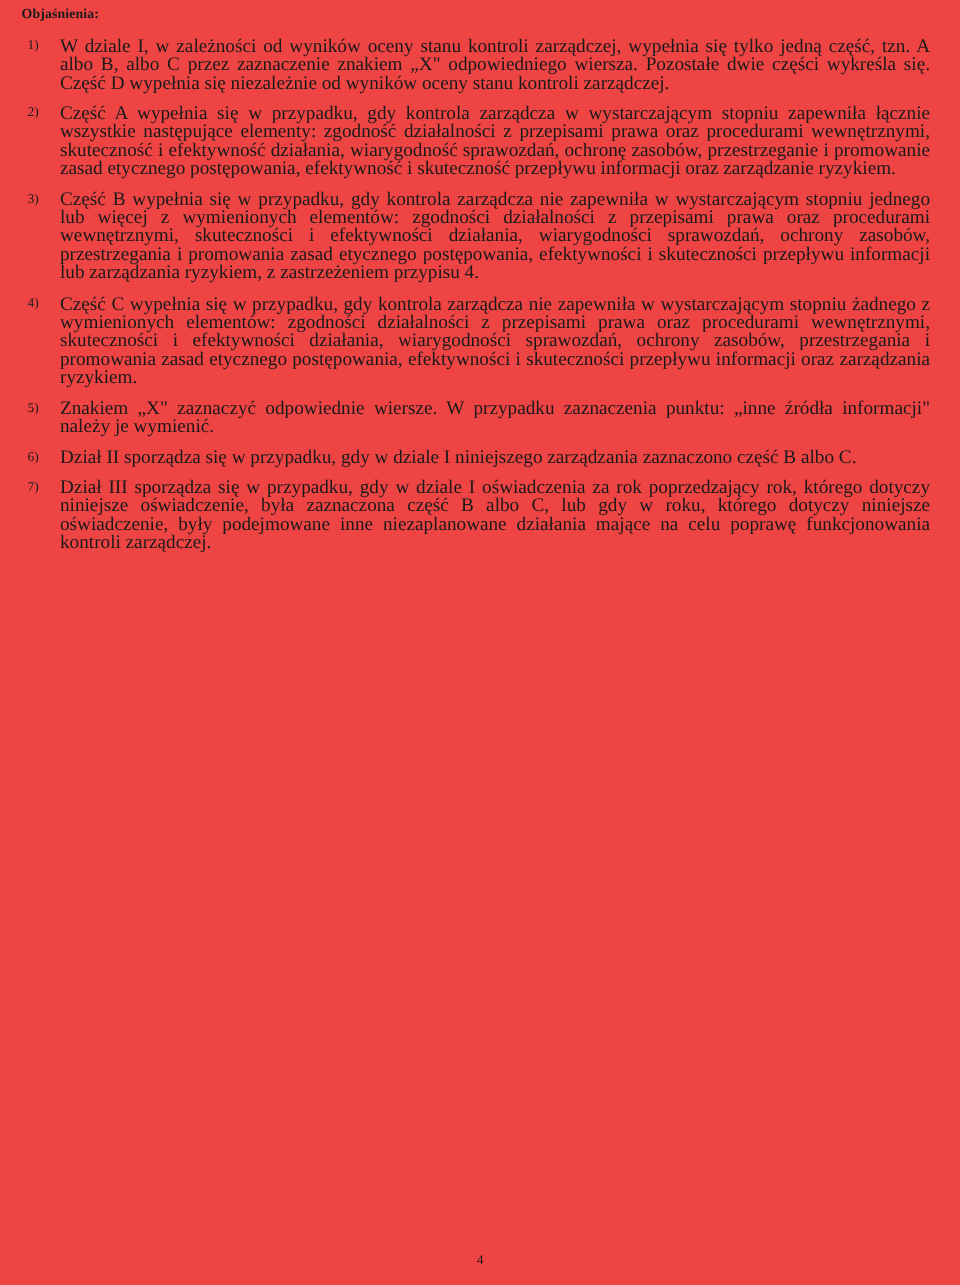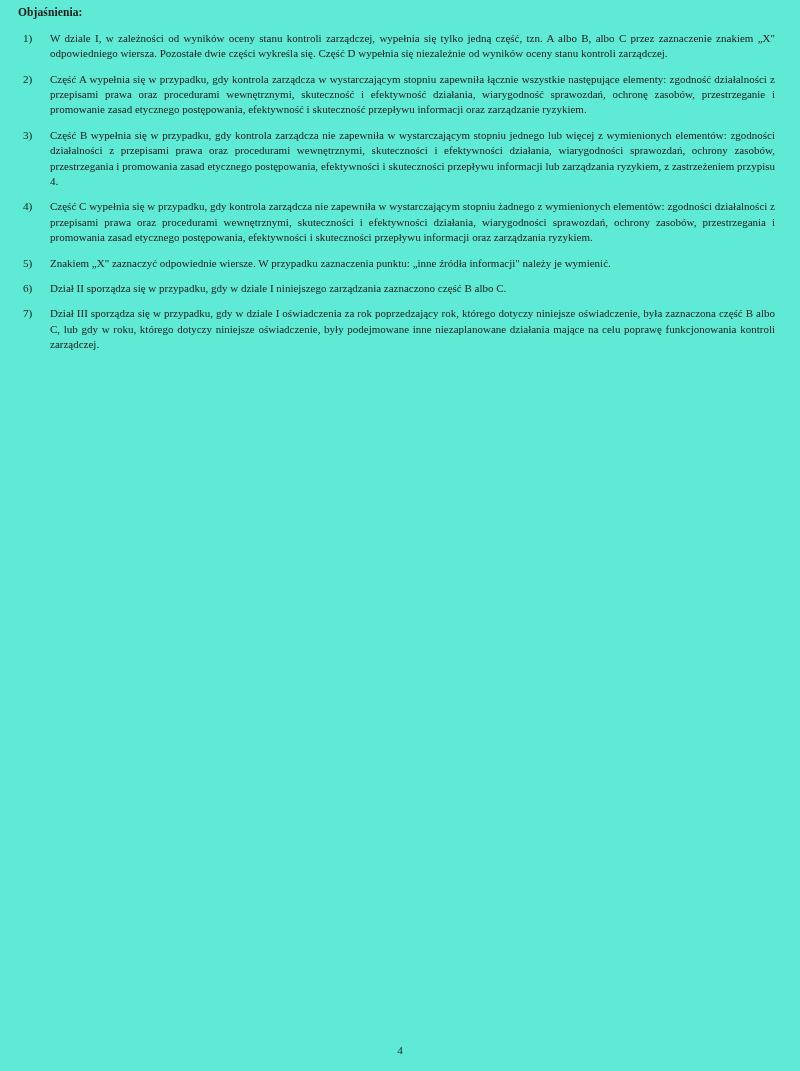--- a/index.html
+++ b/index.html
@@ -10,21 +10,21 @@
   }
   body {
     font-family: "Liberation Serif", "DejaVu Serif", serif;
     color: #1a1a1a;
   }
   .page {
     position: relative;
     width: 800px;
     height: 1071px;
     margin: 0 auto;
-    background: #5eead4;
+    background: #ef4444;
     box-sizing: border-box;
     overflow: hidden;
   }
   .content {
     position: absolute;
     left: 18px;
     top: 6px;
     width: 758px;
   }
   .doc-heading {
@@ -52,21 +52,21 @@
     flex: 0 0 auto;
     width: 32px;
     padding-left: 5px;
     box-sizing: border-box;
     font-size: 11.2px;
     line-height: 15.4px;
     text-align: left;
   }
   .note-text {
     flex: 1 1 auto;
-    font-size: 11px;
+    font-size: 16px;
     line-height: 15.4px;
     text-align: justify;
     text-justify: inter-word;
     hyphens: none;
     padding-right: 1px;
   }
   .page-number {
     position: absolute;
     left: 0;
     right: 0;

